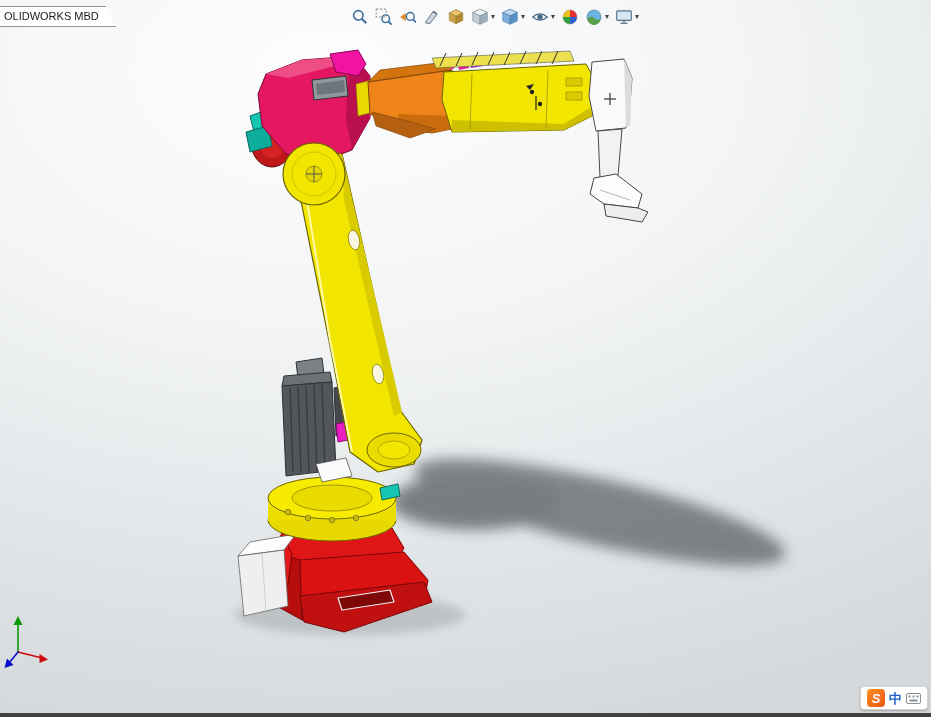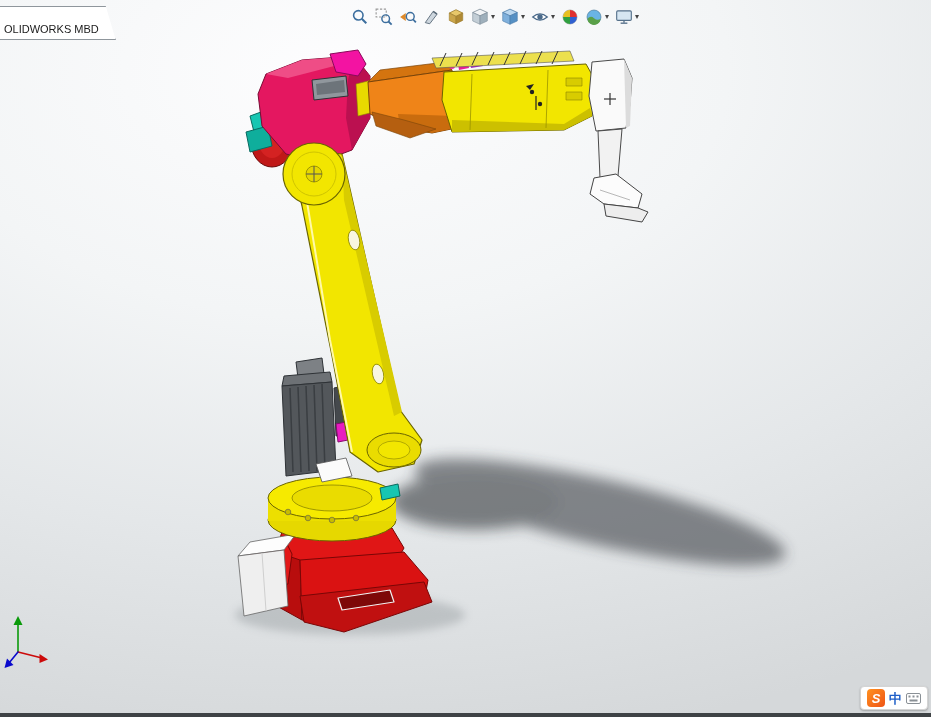--- a/index.html
+++ b/index.html
@@ -3,21 +3,21 @@
 <meta charset="utf-8">
 <title>SOLIDWORKS MBD</title>
 <style>
   *{box-sizing:border-box;margin:0;padding:0}
   html,body{width:931px;height:717px;overflow:hidden}
   body{font-family:"Liberation Sans",sans-serif;position:relative;background:#fff}
   .viewport{position:absolute;inset:0;
     background:radial-gradient(120% 95% at 35% 10%, #fdfdfe 0%, #f3f5f6 36%, #e4e7e9 68%, #d5d8da 100%);}
   .scene{position:absolute;inset:0;width:100%;height:100%;display:block}
   .doc-tab{position:absolute;top:6px;left:0;background:#ffffff;border:1px solid #8f969c;border-left:none;
-    padding:16px 16px 4px 4px;font-size:11px;color:#1a1a1a;white-space:nowrap;
+    padding:3px 16px 4px 4px;font-size:11px;color:#1a1a1a;white-space:nowrap;
     clip-path:polygon(0 0, calc(100% - 10px) 0, 100% 100%, 0 100%);}
   .toolbar{position:absolute;top:7px;left:350px;display:flex;align-items:center;gap:4px}
   .tb-btn{display:flex;align-items:center;gap:1px;background:transparent;border:none;padding:1px;cursor:pointer}
   .tb-btn svg{display:block}
   .caret{font-size:8px;color:#444;line-height:1;padding-left:1px}
   .ime{position:absolute;right:3px;bottom:7px;display:flex;align-items:center;gap:4px;background:#fff;
     border:1px solid #d4d4d4;border-radius:4px;padding:2px 6px;box-shadow:0 1px 2px rgba(0,0,0,.25)}
   .ime-logo{width:18px;height:18px;border-radius:4px;background:linear-gradient(135deg,#ff9120,#ef5416);
     color:#fff;font-weight:bold;font-size:13px;display:flex;align-items:center;justify-content:center;font-style:italic}
   .ime-lang{color:#1f5fc8;font-size:13px;font-weight:bold;line-height:1}

